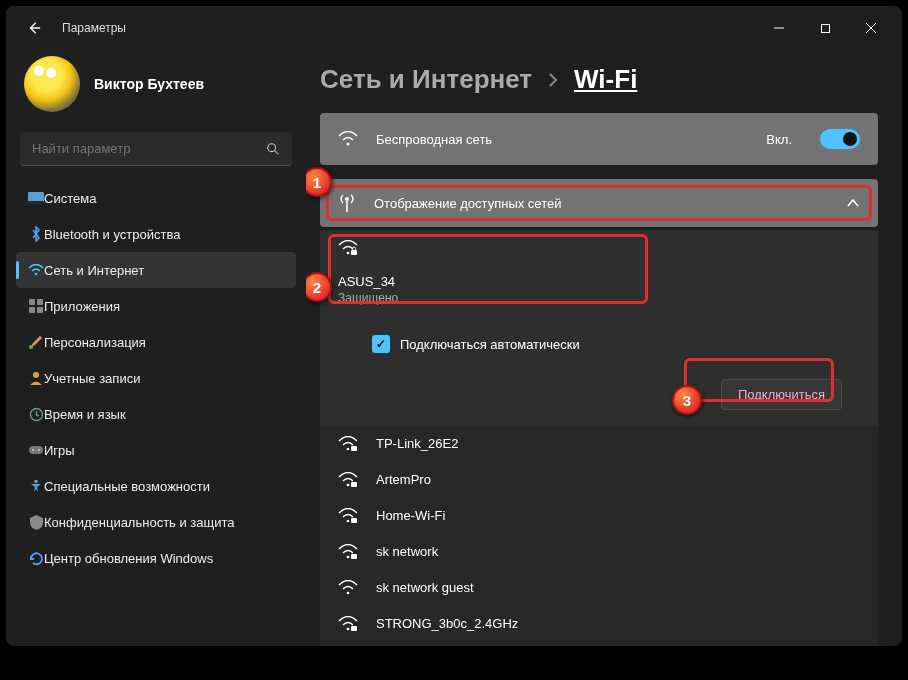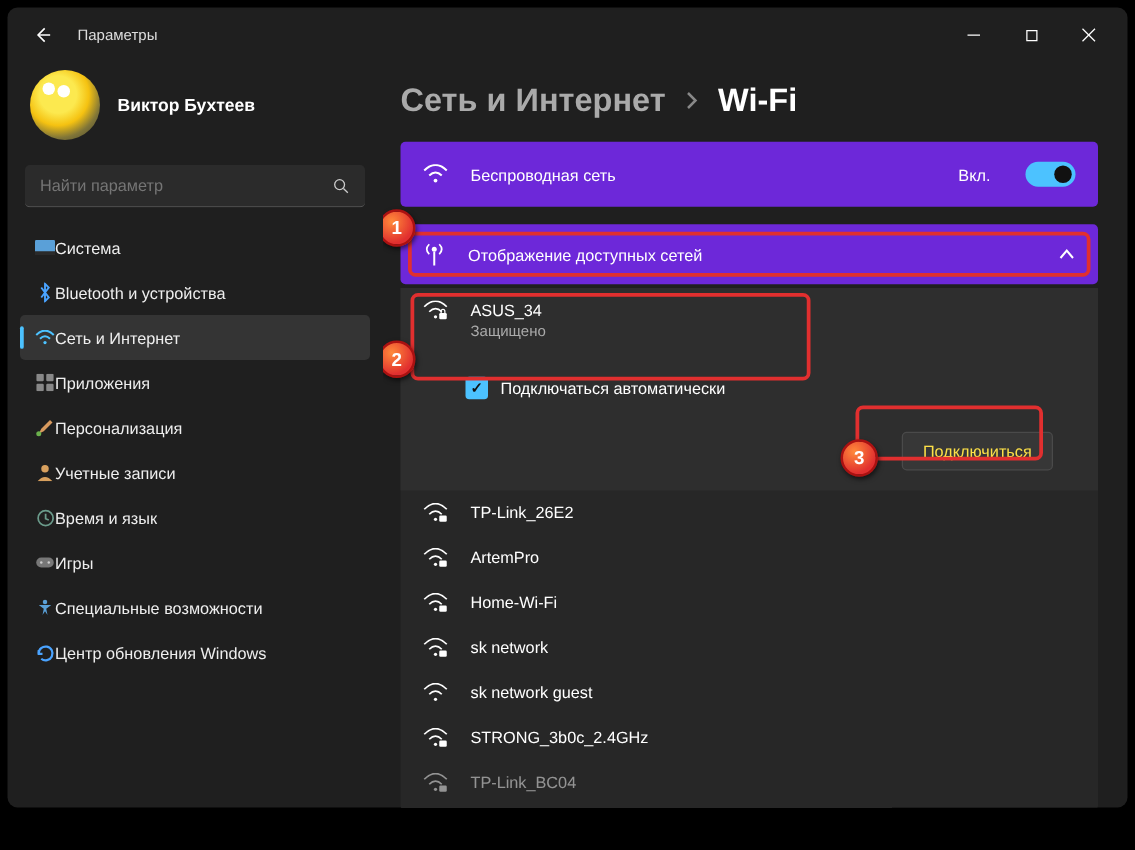--- a/index.html
+++ b/index.html
@@ -21,40 +21,40 @@
   .search { display: flex; align-items: center; background: #2b2b2b; border-radius: 4px; height: 34px; padding: 0 12px; margin: 6px 4px 14px 4px; border-bottom: 1px solid #555; }
   .search input { flex: 1; background: transparent; border: none; outline: none; color: #7dd3fc; font-size: 13px; }
   .nav-item { display: flex; align-items: center; height: 36px; padding: 0 12px; border-radius: 4px; font-size: 13px; color: #eee; }
   .nav-item.active { background: #343434; position: relative; }
   .nav-item.active::before { content:""; position:absolute; left:0; top:9px; width:3px; height:18px; background:#4cc2ff; border-radius:2px; }
   .nav-icon { width: 16px; height: 16px; display: flex; align-items: center; justify-content: center; }
   .main { flex: 1; padding: 0 24px 0 14px; overflow-y: auto; }
   .breadcrumb { display: flex; align-items: center; gap: 16px; padding: 14px 0 18px 0; }
   .breadcrumb .parent { font-size: 26px; font-weight: 600; color: #aaa; }
   .breadcrumb .sep { color: #888; }
-  .breadcrumb .current { font-size: 26px; font-weight: 600; color: #fff; }
-  .card { background: #6d28d9; border-radius: 4px; margin-bottom: 3px; display: flex; align-items: center; padding: 14px 18px; gap: 18px; }
+  .breadcrumb .current { font-size: 26px; font-weight: 600; color: #fff; text-decoration: underline; }
+  .card { background: #737373; border-radius: 4px; margin-bottom: 3px; display: flex; align-items: center; padding: 14px 18px; gap: 18px; }
   .card.tall { padding: 16px 18px; }
   .card .title { font-size: 13px; flex:1; }
   .toggle { width: 40px; height: 20px; background: #4cc2ff; border-radius: 10px; position: relative; }
   .toggle::after { content:""; position:absolute; right:3px; top:3px; width:14px; height:14px; background:#111; border-radius:50%; }
   .toggle-label { font-size: 13px; margin-right: 10px; }
   .expander-header { position: relative; }
   .expander-header .callout-border { position:absolute; inset:6px; border:3px solid #e12f2f; border-radius:6px; pointer-events:none; }
   .callout-badge { position:absolute; width:30px; height:30px; border-radius:50%; background: radial-gradient(circle at 35% 30%, #ff8a3a, #e12f2f 70%); border:2px solid #a11; display:flex; align-items:center; justify-content:center; font-weight:700; font-size:15px; color:#fff; z-index:5; box-shadow: 1px 2px 4px rgba(0,0,0,0.6); }
   .networks { background: #272727; border-radius: 0 0 4px 4px; padding-bottom: 4px; margin-bottom: 3px; }
   .net { display:flex; align-items:flex-start; gap:18px; padding: 10px 18px; font-size: 13px; position:relative; }
   .net .net-body { flex:1; }
   .net .sub { color:#aaa; font-size:12px; margin-top:2px; }
   .net.selected { background:#2e2e2e; flex-direction: column; align-items: stretch; padding-bottom: 16px; }
-  .net.selected .row1 { display:flex; gap:18px; }
+  .net.selected .row1 { display:flex; gap:18px;flex-direction:column; }
   .net.selected .row2 { display:flex; align-items:center; gap:10px; margin-left:34px; margin-top:12px; }
   .checkbox { width:18px; height:18px; border-radius:3px; background:#4cc2ff; color:#111; display:flex; align-items:center; justify-content:center; font-size:12px; font-weight:bold; }
   .connect-row { display:flex; justify-content:flex-end; margin:8px 18px 0 0; }
-  .connect-btn { background:#373737; border:1px solid #4a4a4a; border-radius:4px; padding:7px 16px; font-size:13px; color:#fde047; }
+  .connect-btn { background:#373737; border:1px solid #4a4a4a; border-radius:4px; padding:7px 16px; font-size:13px; color:#f9a8d4; }
   .border2 { position:absolute; left:8px; right:230px; top:4px; height:70px; border:3px solid #e12f2f; border-radius:6px; pointer-events:none; }
   .border3 { position:absolute; right:8px; bottom:8px; width:150px; height:44px; border:3px solid #e12f2f; border-radius:6px; pointer-events:none; }
   .wifi-icon, .chevron, .mag, .antenna { color:#fff; }
   svg { display:block; }
   .main::-webkit-scrollbar{width:4px;} .main::-webkit-scrollbar-thumb{background:#555;border-radius:2px;}
 </style>
 </head>
 <body>
 
 <div class="window">
@@ -183,20 +183,28 @@
         <span>Игры</span>
       </div>
       <div class="nav-item">
         <span class="nav-icon">
             <svg width="14" height="14" viewBox="0 0 14 14">
               <circle cx="7" cy="2.5" r="1.8" fill="#5aa0d8"></circle>
               <path d="M2 5 L12 5 L8 8 L9 13 L7 10 L5 13 L6 8 Z" fill="#5aa0d8"></path>
             </svg>
           </span>
         <span>Специальные возможности</span>
+      </div>
+      <div class="nav-item">
+        <span class="nav-icon">
+            <svg width="13" height="15" viewBox="0 0 13 15">
+              <path d="M6.5 0 L13 3 V8 Q13 13 6.5 15 Q0 13 0 8 V3 Z" fill="#888"></path>
+            </svg>
+          </span>
+        <span>Конфиденциальность и защита</span>
       </div>
       <div class="nav-item">
         <span class="nav-icon">
             <svg width="15" height="15" viewBox="0 0 15 15">
               <path d="M2 8 A5.5 5.5 0 1 1 4 12" stroke="#4aa3ff" stroke-width="1.8" fill="none"></path>
               <path d="M2 5 L2 8 L5 8" stroke="#4aa3ff" stroke-width="1.8" fill="none"></path>
             </svg>
           </span>
         <span>Центр обновления Windows</span>
       </div>

